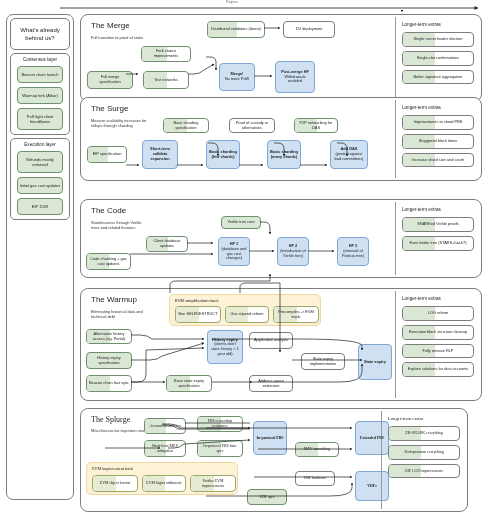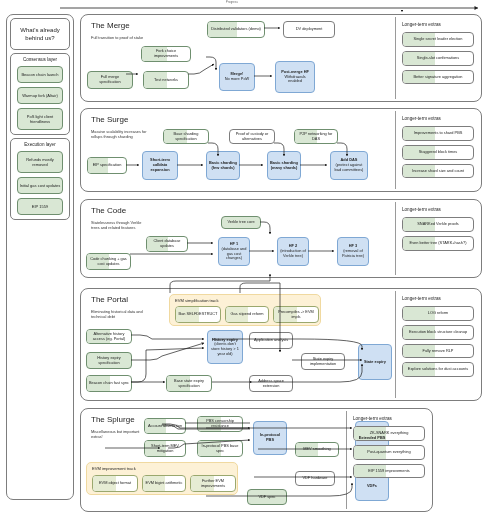--- a/index.html
+++ b/index.html
@@ -148,21 +148,21 @@
     </div>
 
     <div class="extras">
       <div class="extras-title">Longer-term extras</div>
       <div class="extra-item"><span>Single secret leader election</span></div>
       <div class="extra-item"><span>Single-slot confirmations</span></div>
       <div class="extra-item"><span>Better signature aggregation</span></div>
     </div>
   </div>
 
-  <div class="phase" style="top:108px;width:402px;height:84px;">
+  <div class="phase" style="top:97px;width:402px;height:84px;">
     <div class="phase-title">The Surge</div>
     <div class="phase-sub" style="top:20px;">Massive scalability increases for rollups through sharding</div>
 
     <div class="node n-green" style="left:82px;top:20px;width:46px;height:15px;">
         <span class="inner">Base sharding specification</span>
       </div>
     <div class="node n-white" style="left:148px;top:20px;width:46px;height:15px;">
         <span class="inner">Proof of custody or alternatives</span>
       </div>
     <div class="node n-green" style="left:213px;top:20px;width:44px;height:15px;">
@@ -222,21 +222,21 @@
     </div>
 
     <div class="extras">
       <div class="extras-title">Longer-term extras</div>
       <div class="extra-item"><span>SNARKed Verkle proofs</span></div>
       <div class="extra-item"><span>Even better tree (STARK+hash?)</span></div>
     </div>
   </div>
 
   <div class="phase" style="top:288px;width:402px;height:113px;">
-    <div class="phase-title">The Portal</div>
+    <div class="phase-title">The Warmup</div>
     <div class="phase-sub" style="top:20px;">Eliminating historical data and technical debt</div>
 
     <div class="track" style="left:88px;top:5px;width:152px;height:32px;">
       <div class="track-title">EVM simplification track</div>
       <div class="node n-yellowitem" style="left:5px;top:11px;width:46px;height:17px;">
           <span class="inner">Ban SELFDESTRUCT</span>
         </div>
       <div class="node n-yellowitem" style="left:55px;top:11px;width:44px;height:17px;">
           <span class="inner">Gas stipend reform</span>
         </div>
@@ -277,21 +277,21 @@
 
     <div class="extras">
       <div class="extras-title">Longer-term extras</div>
       <div class="extra-item"><span>LOG reform</span></div>
       <div class="extra-item"><span>Execution block structure cleanup</span></div>
       <div class="extra-item"><span>Fully remove RLP</span></div>
       <div class="extra-item"><span>Explore solutions for dust accounts</span></div>
     </div>
   </div>
 
-  <div class="phase" style="top:408px;width:353px;height:104px;">
+  <div class="phase" style="top:408px;width:388px;height:104px;font-family:Liberation Serif, serif;">
     <div class="phase-title">The Splurge</div>
     <div class="phase-sub" style="top:20px;">Miscellaneous but important extras!</div>
 
     <div class="node n-green" style="left:63px;top:9px;width:42px;height:16px;">
         <span class="inner">Account abstraction</span>
       </div>
     <div class="node n-green" style="left:116px;top:7px;width:46px;height:16px;">
         <span class="inner">PBS censorship resistance</span>
       </div>
     <div class="node n-green" style="left:63px;top:31px;width:42px;height:17px;">

